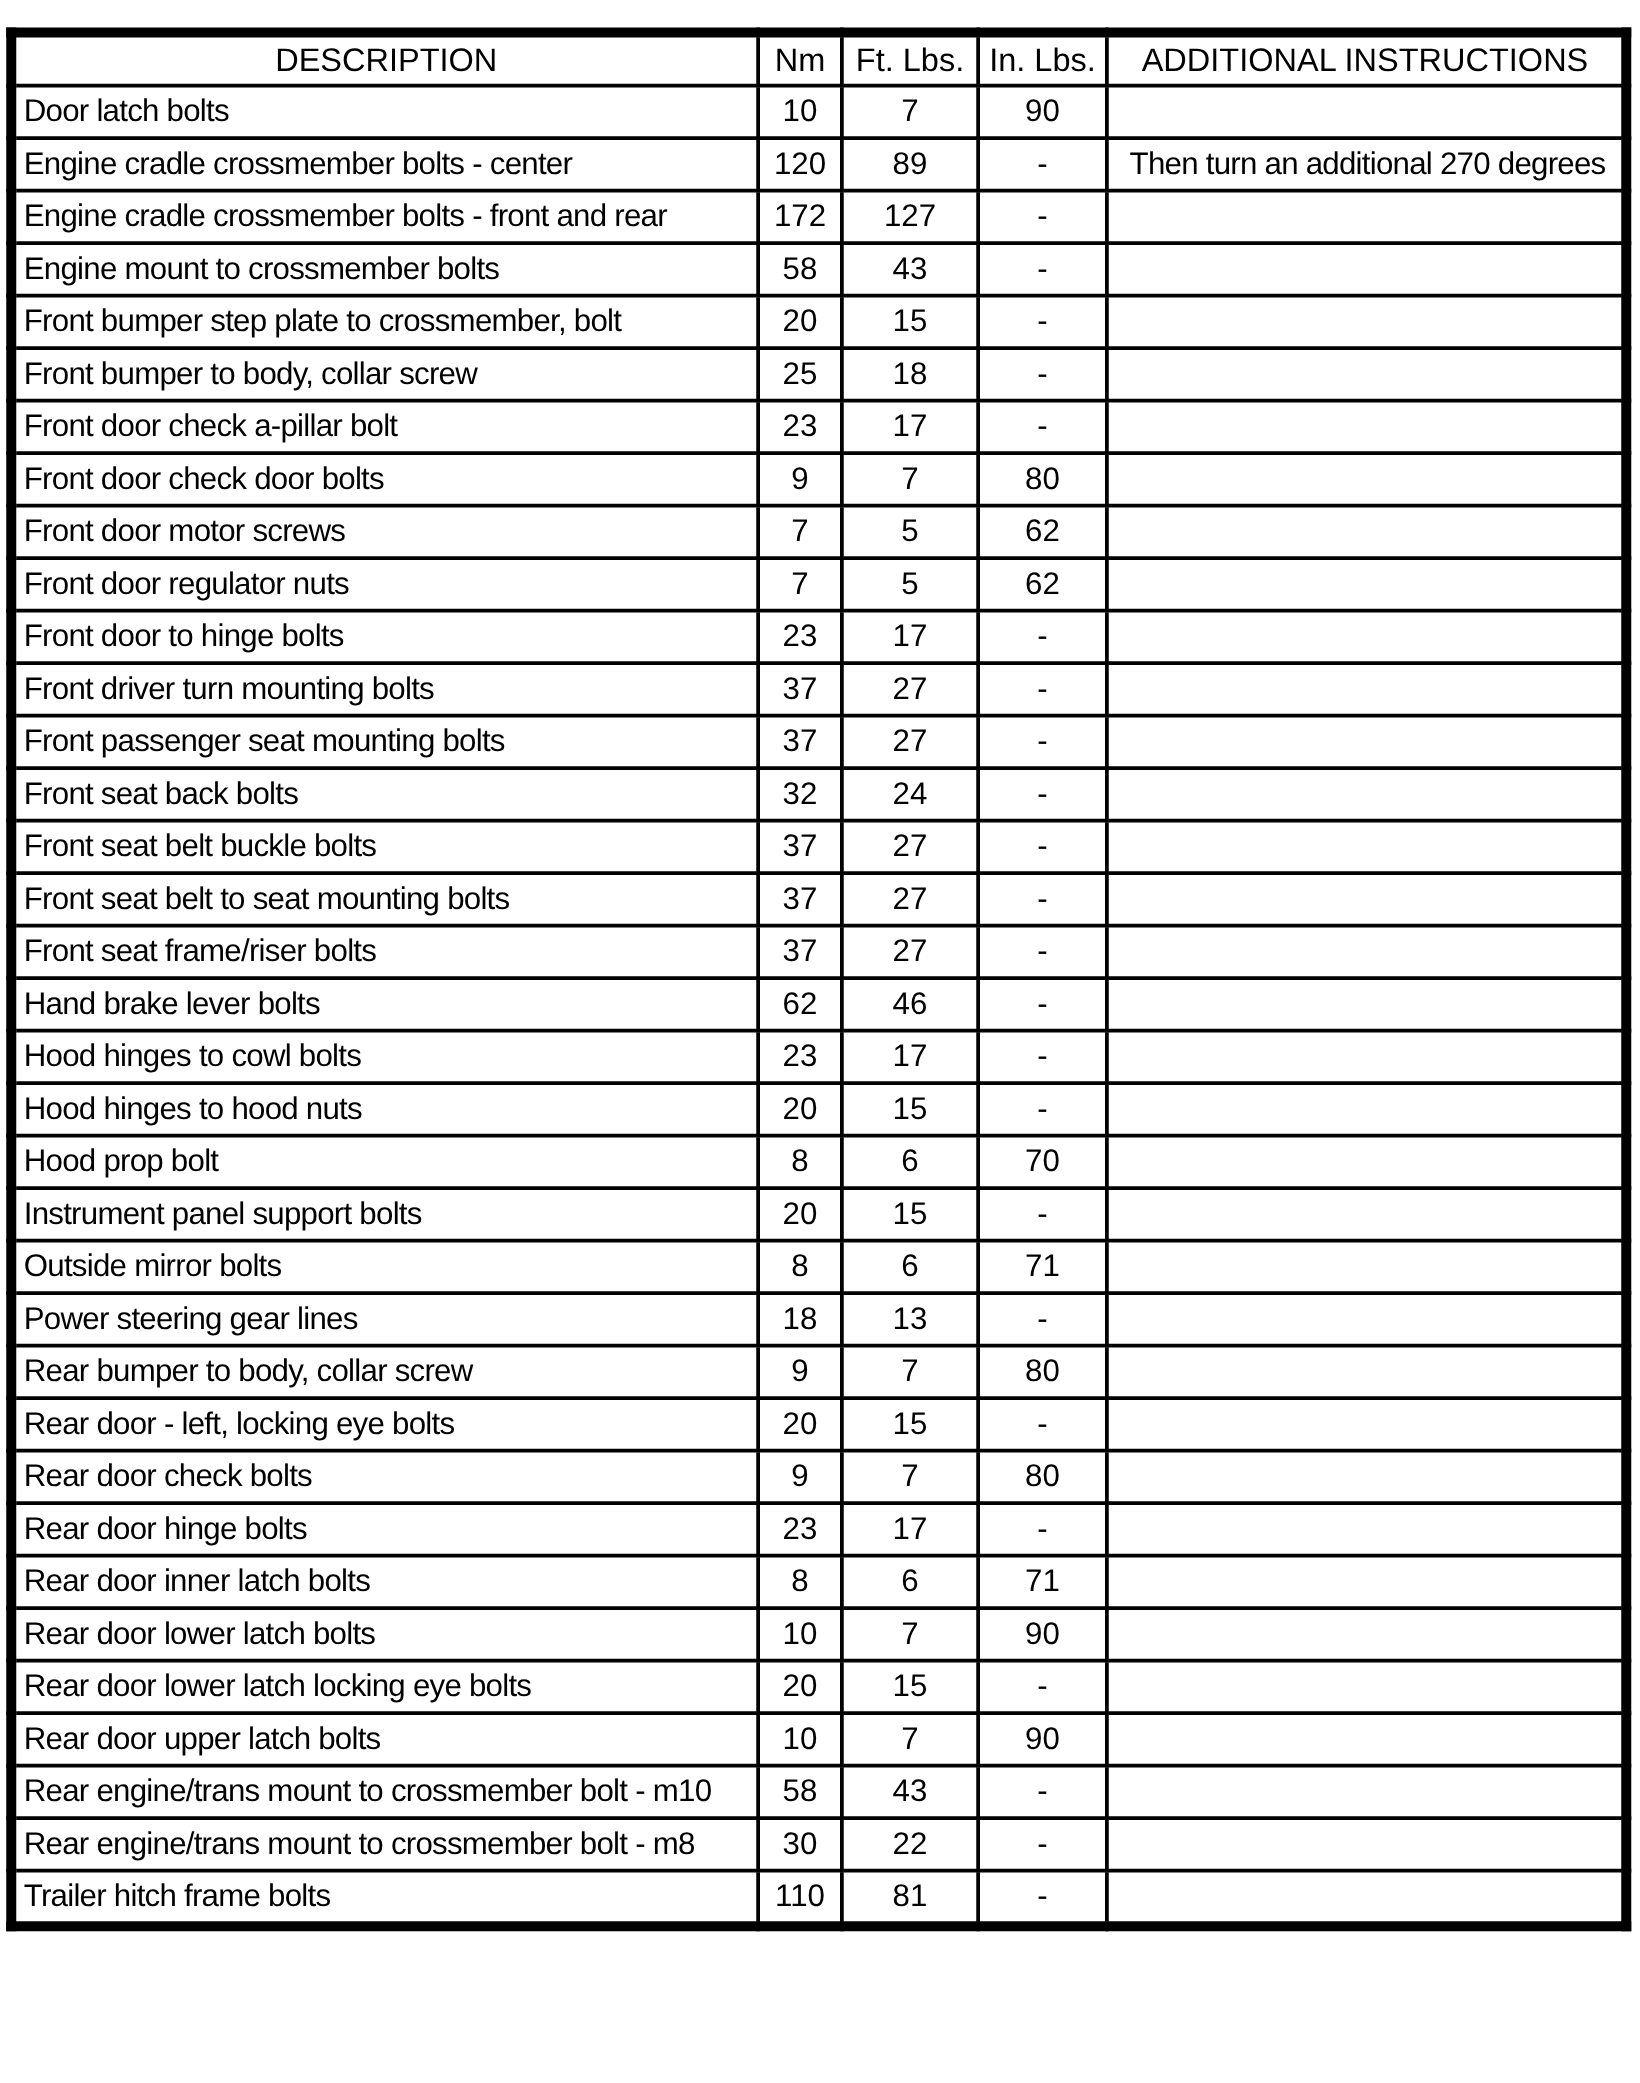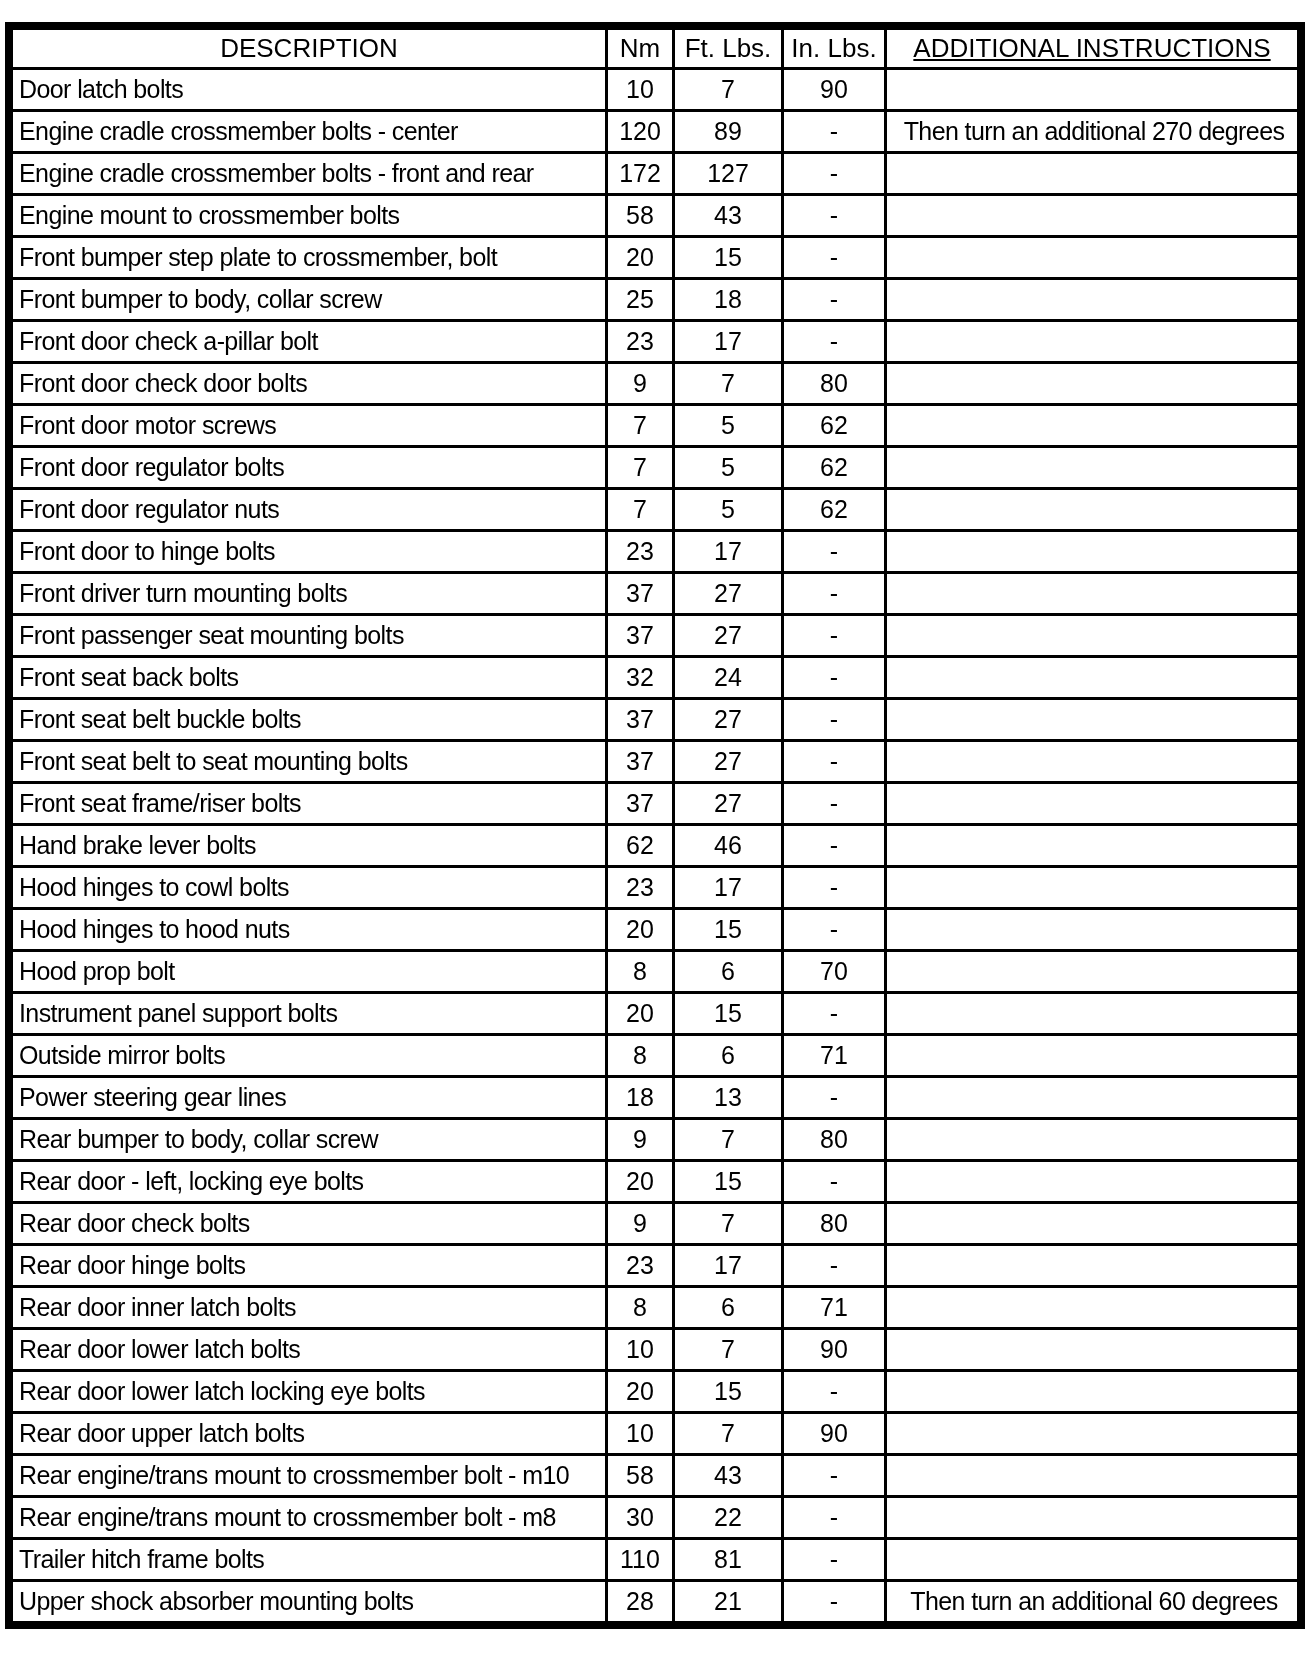--- a/index.html
+++ b/index.html
@@ -38,21 +38,21 @@
     padding: 0 2px;
   }
   .spec-table td {
     height: 39px;
     font-size: 25px;
   }
   .col-desc  { width: 588px; }
   .col-nm    { width: 60px; margin-top: 13px;  }
   .col-ft    { width: 102px; }
   .col-in    { width: 96px;  }
-  .col-instr { width: auto; text-decoration: underline;  }
+  .col-instr { width: auto;  }
   .cell-desc {
     text-align: left;
     padding: 0 3px 0 6px;
     letter-spacing: -0.6px;
   }
   .cell-num {
     text-align: center;
     padding: 0;
   }
   .cell-instr {
@@ -133,27 +133,20 @@
     <td class="cell-instr"></td>
   </tr>
         <tr>
     <td class="cell-desc">Front door motor screws</td>
     <td class="cell-num">7</td>
     <td class="cell-num">5</td>
     <td class="cell-num">62</td>
     <td class="cell-instr"></td>
   </tr>
         <tr>
-    <td class="cell-desc">Front door regulator bolts</td>
-    <td class="cell-num">7</td>
-    <td class="cell-num">5</td>
-    <td class="cell-num">62</td>
-    <td class="cell-instr"></td>
-  </tr>
-        <tr>
     <td class="cell-desc">Front door regulator nuts</td>
     <td class="cell-num">7</td>
     <td class="cell-num">5</td>
     <td class="cell-num">62</td>
     <td class="cell-instr"></td>
   </tr>
         <tr>
     <td class="cell-desc">Front door to hinge bolts</td>
     <td class="cell-num">23</td>
     <td class="cell-num">17</td>
@@ -320,23 +313,16 @@
     <td class="cell-num">22</td>
     <td class="cell-num">-</td>
     <td class="cell-instr"></td>
   </tr>
         <tr>
     <td class="cell-desc">Trailer hitch frame bolts</td>
     <td class="cell-num">110</td>
     <td class="cell-num">81</td>
     <td class="cell-num">-</td>
     <td class="cell-instr"></td>
-  </tr>
-        <tr>
-    <td class="cell-desc">Upper shock absorber mounting bolts</td>
-    <td class="cell-num">28</td>
-    <td class="cell-num">21</td>
-    <td class="cell-num">-</td>
-    <td class="cell-instr">Then turn an additional 60 degrees</td>
   </tr>
       </tbody>
   </table>
 </div>
 
 </body></html>

